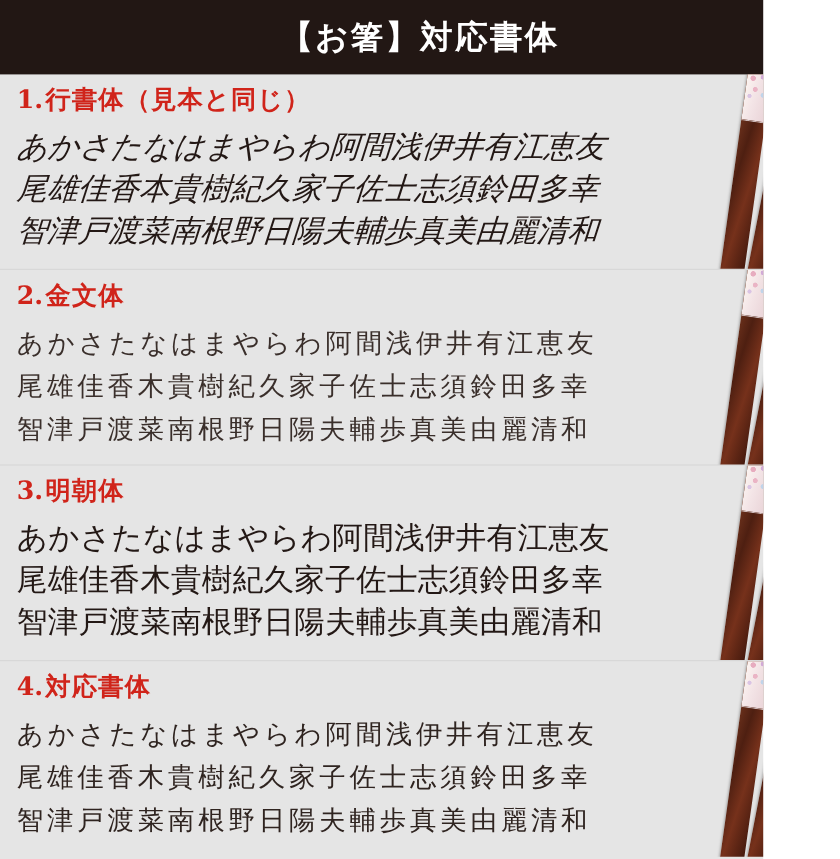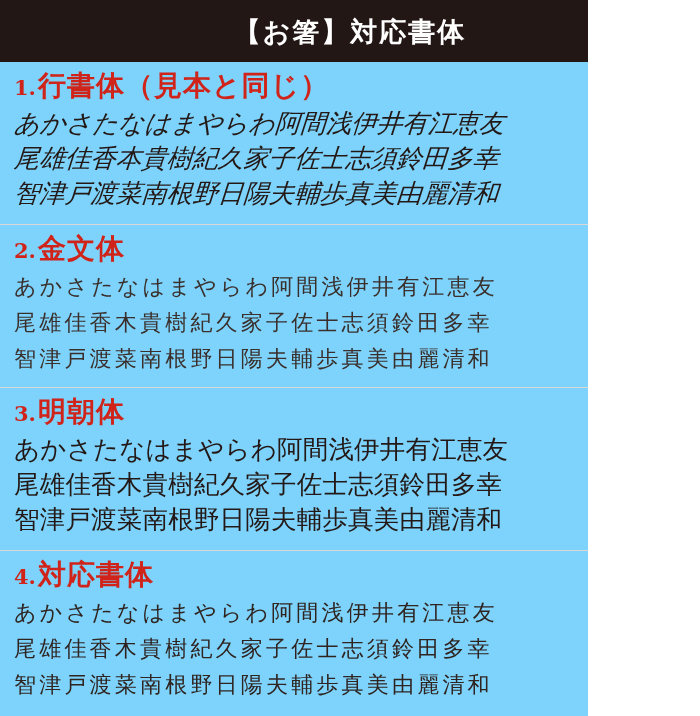--- a/index.html
+++ b/index.html
@@ -5,24 +5,24 @@
   * { box-sizing: border-box; }
   html, body {
     margin: 0;
     padding: 0;
     background: #ffffff;
   }
   body {
     font-family: "Liberation Sans", sans-serif;
   }
   #page {
-    width: 588px;
+    width: 636px;
     height: 716px;
     position: relative;
-    background: #7dd3fc;
+    background: #e5e5e5;
     overflow: hidden;
   }
   
   .header {
     width: 700px;
     height: 62px;
     background: #221714;
     display: flex;
     align-items: center;
     justify-content: center;
@@ -55,21 +55,21 @@
   }
   .sec-num {
     color: #d0241a;
     font-size: 21px;
     font-weight: bold;
     font-family: "DejaVu Serif", "Liberation Serif", serif;
     line-height: 1;
   }
   .sec-name {
     color: #d0241a;
-    font-size: 28px;
+    font-size: 21px;
     font-weight: bold;
     font-family: "DejaVu Sans", "Liberation Sans", sans-serif;
     line-height: 1;
     letter-spacing: 1px;
   }
   .glyph-block {
     padding-left: 14px;
     padding-right: 118px;
     color: #231815;
   }

